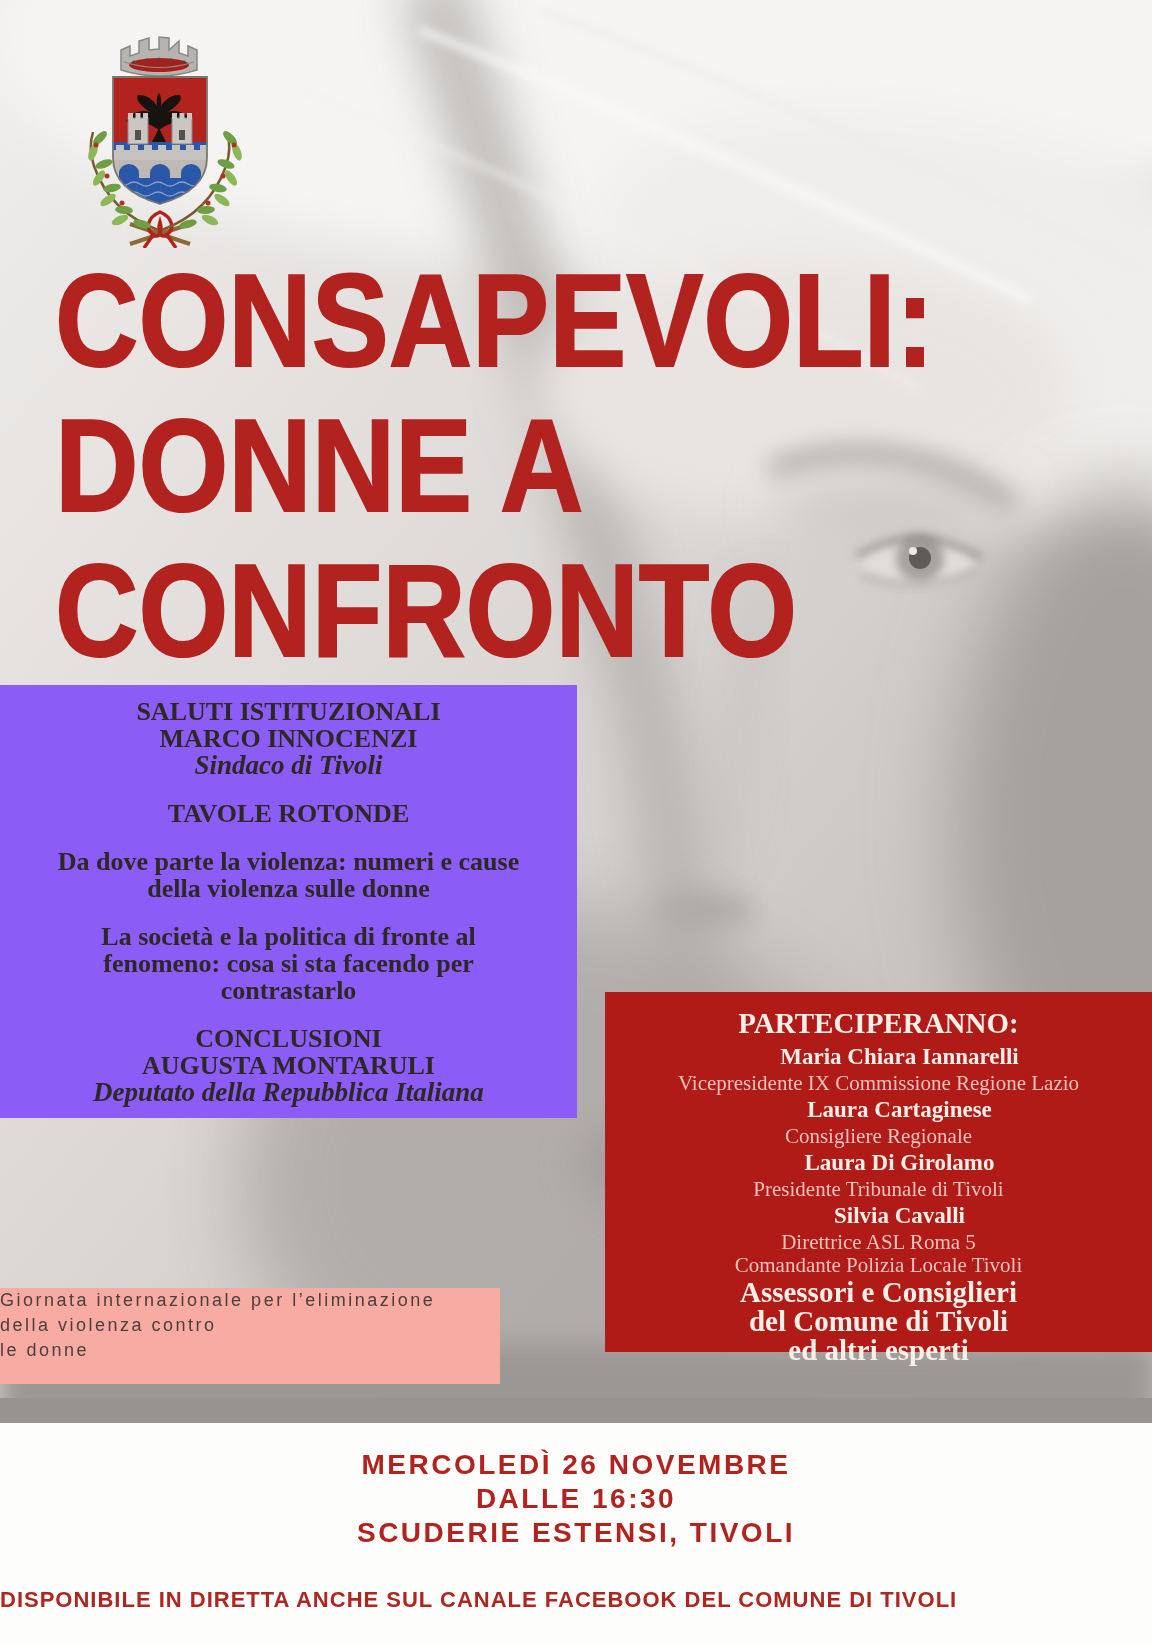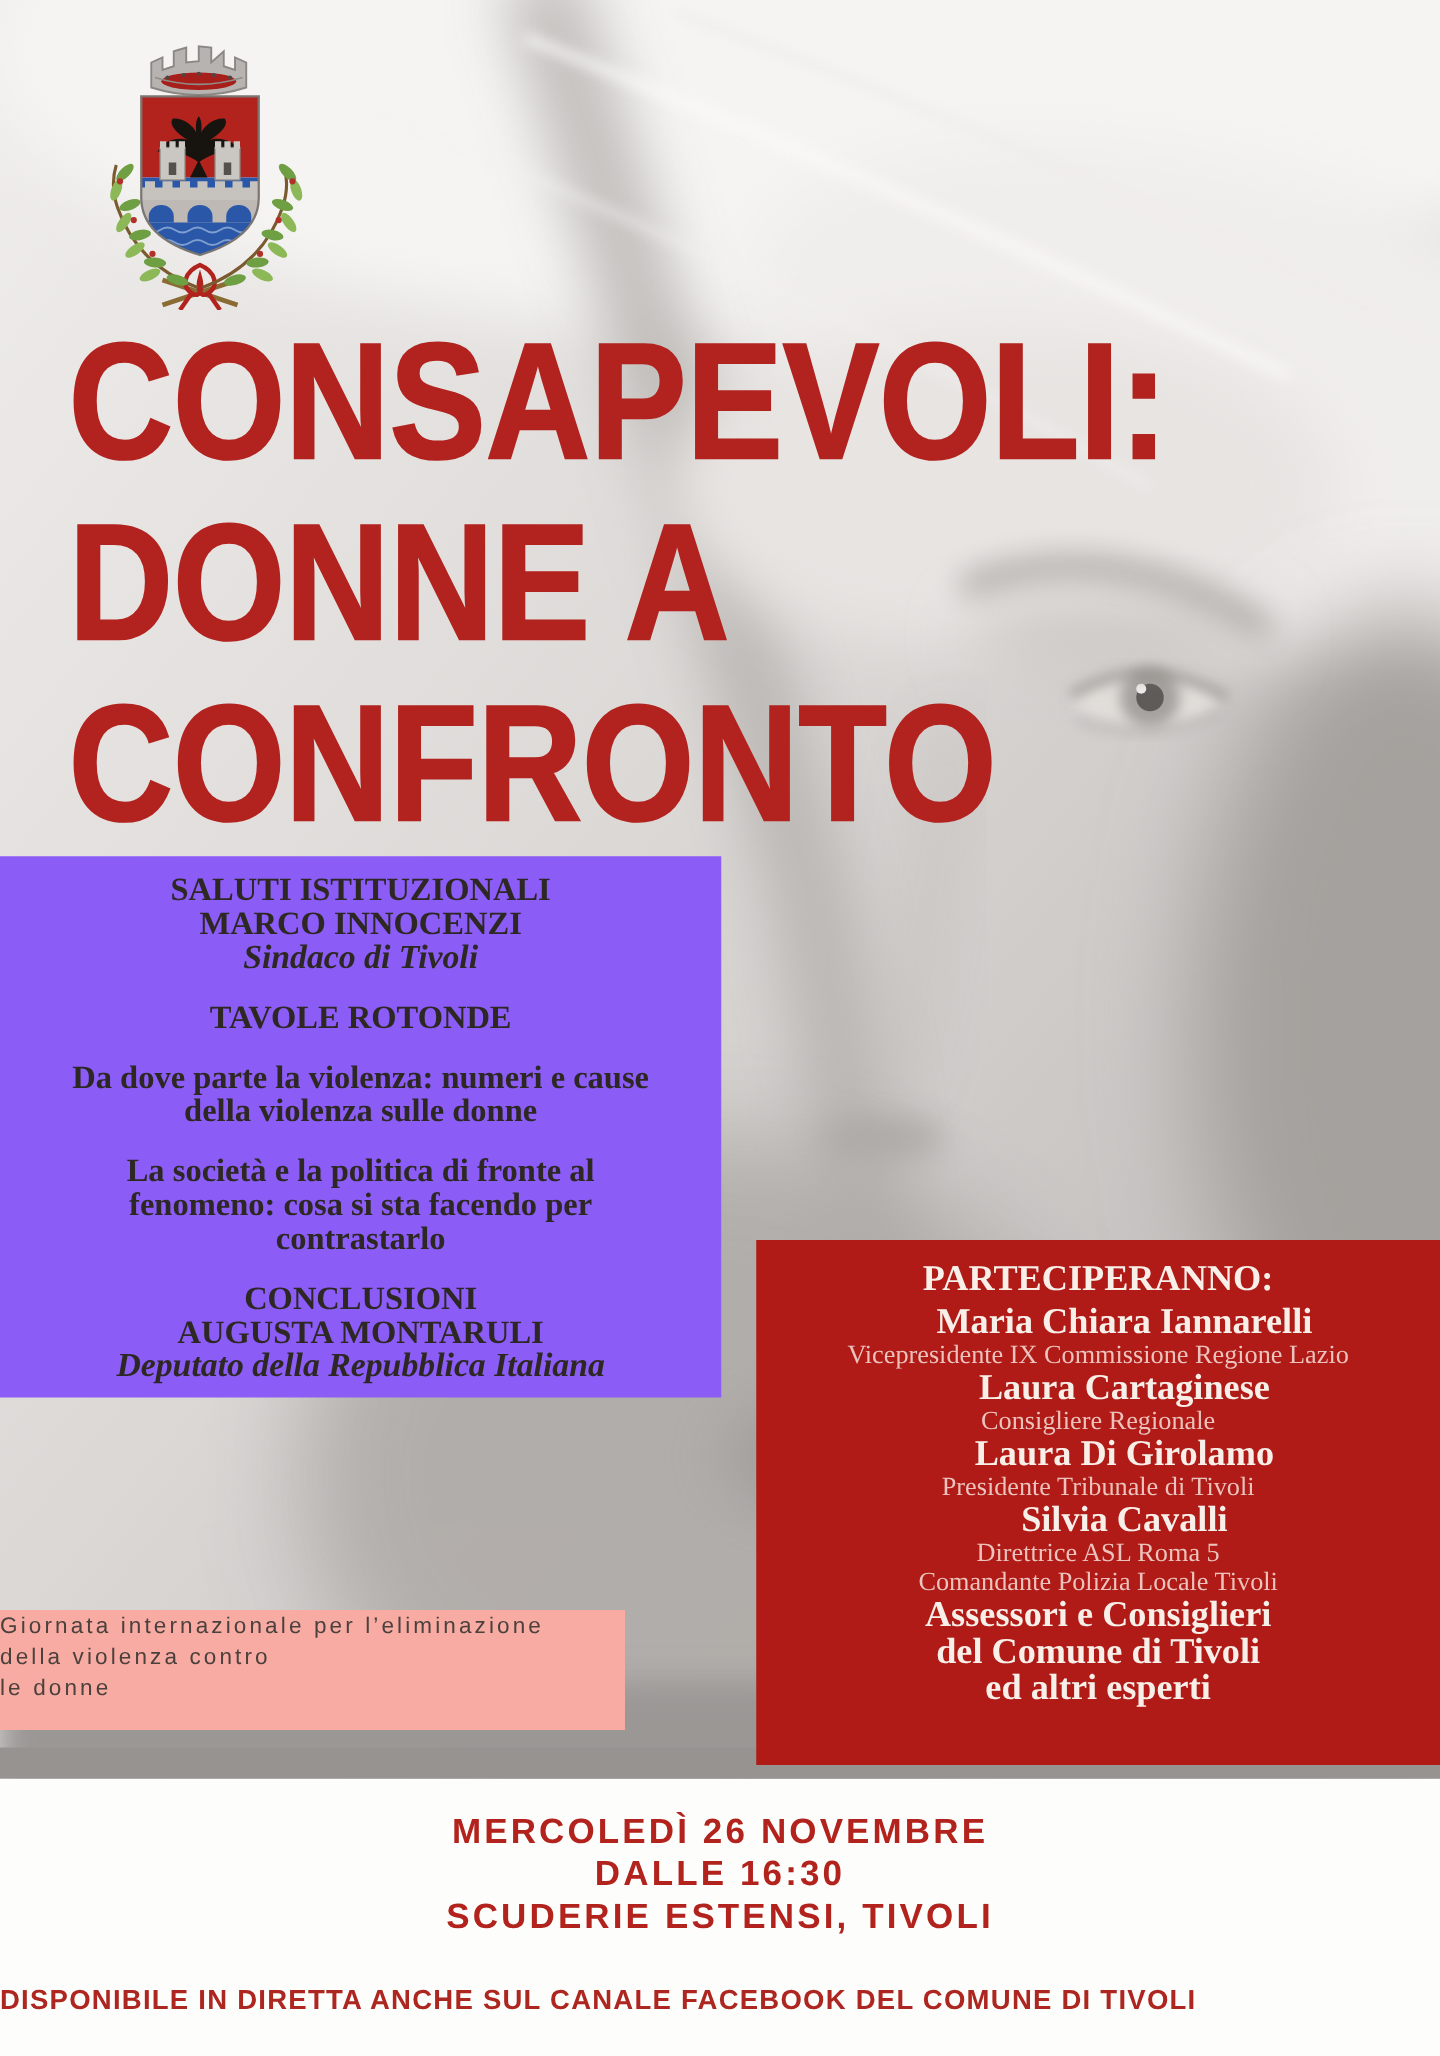--- a/index.html
+++ b/index.html
@@ -24,27 +24,27 @@
     background:#8b5cf6;color:#2d2824;text-align:center;
     font-family:"Liberation Serif","DejaVu Serif",serif;
     padding-top:13px;box-sizing:border-box;
   }
   .pgroup{margin-top:21px;}
   .pgroup:first-child{margin-top:0;}
   .pline{font-weight:bold;font-size:26px;line-height:27px;}
   .pline.italic{font-style:italic;font-size:27px;}
   
   .participants-box{
-    position:absolute;left:605px;top:992px;width:547px;height:420px;
+    position:absolute;left:605px;top:992px;width:547px;height:360px;
     background:#b01b17;color:#f8efe8;text-align:center;
     font-family:"Liberation Serif","DejaVu Serif",serif;
     padding-top:14px;box-sizing:border-box;
   }
   .phead{font-weight:bold;font-size:29px;line-height:34px;margin-bottom:2px;}
-  .entry .name{font-weight:bold;font-size:29px;line-height:30px;padding-left:42px;}
+  .entry .name{font-weight:bold;font-size:23px;line-height:30px;padding-left:42px;}
   .entry .role{font-size:21px;line-height:22px;color:#ecc3bc;margin-bottom:1px;}
   .closing-line{font-weight:bold;font-size:29px;line-height:29px;}
   .closing-line.first{margin-top:2px;}
   
   .banner-box{
     position:absolute;left:0;top:1288px;width:500px;height:96px;
     background:#f8aba3;color:#4a403c;text-align:left;
     box-sizing:border-box;
   }
   .bline{font-size:18px;line-height:25px;letter-spacing:2.5px;font-weight:400;}

